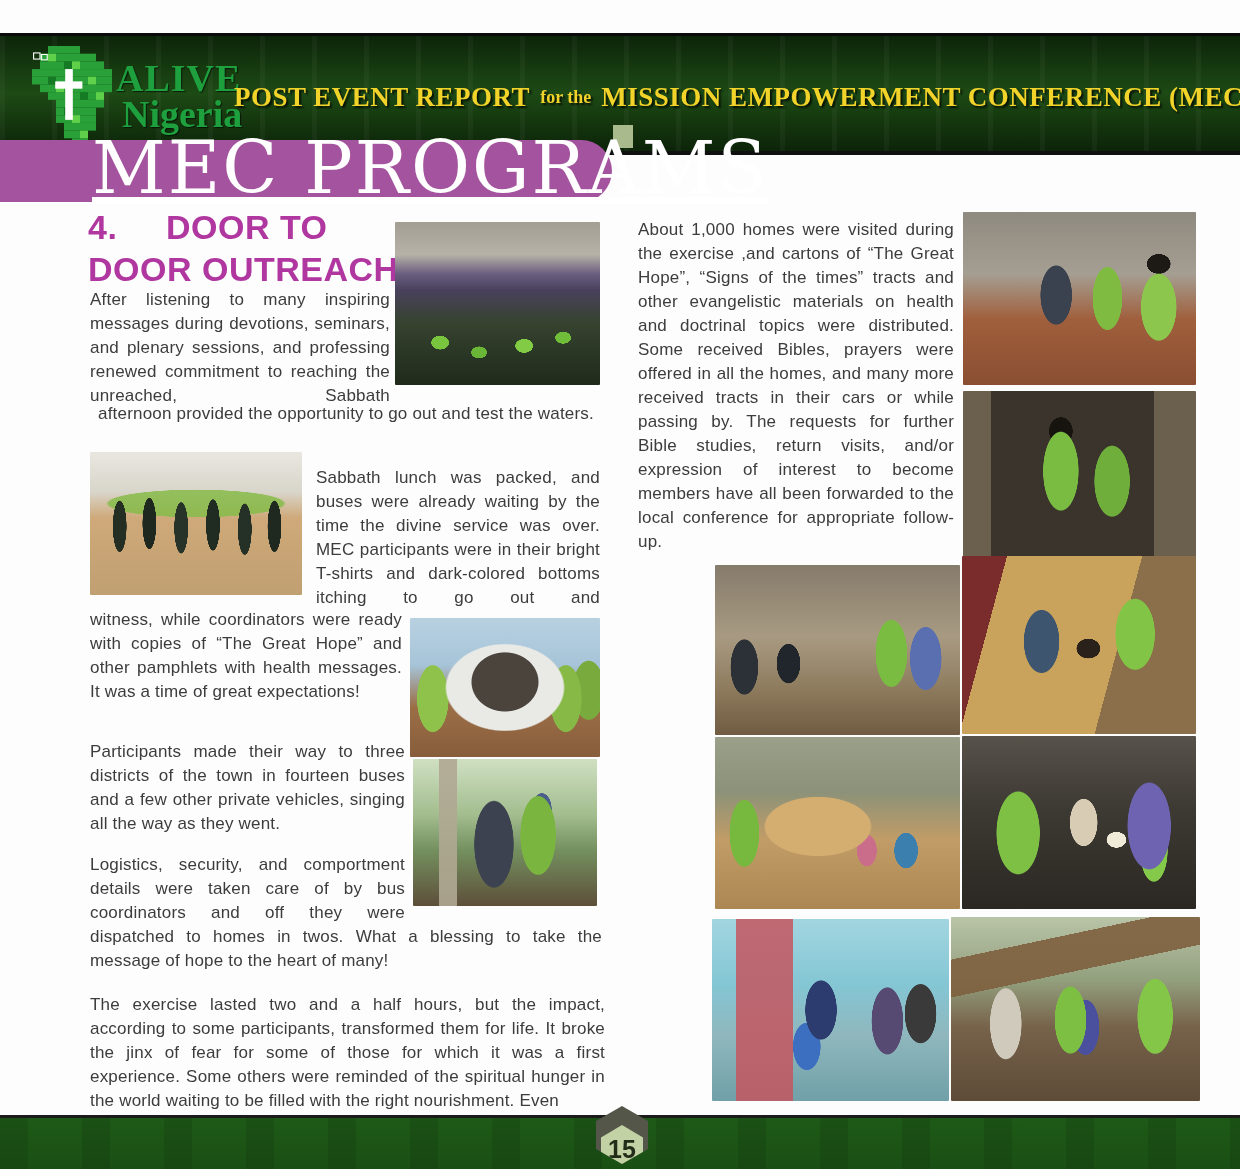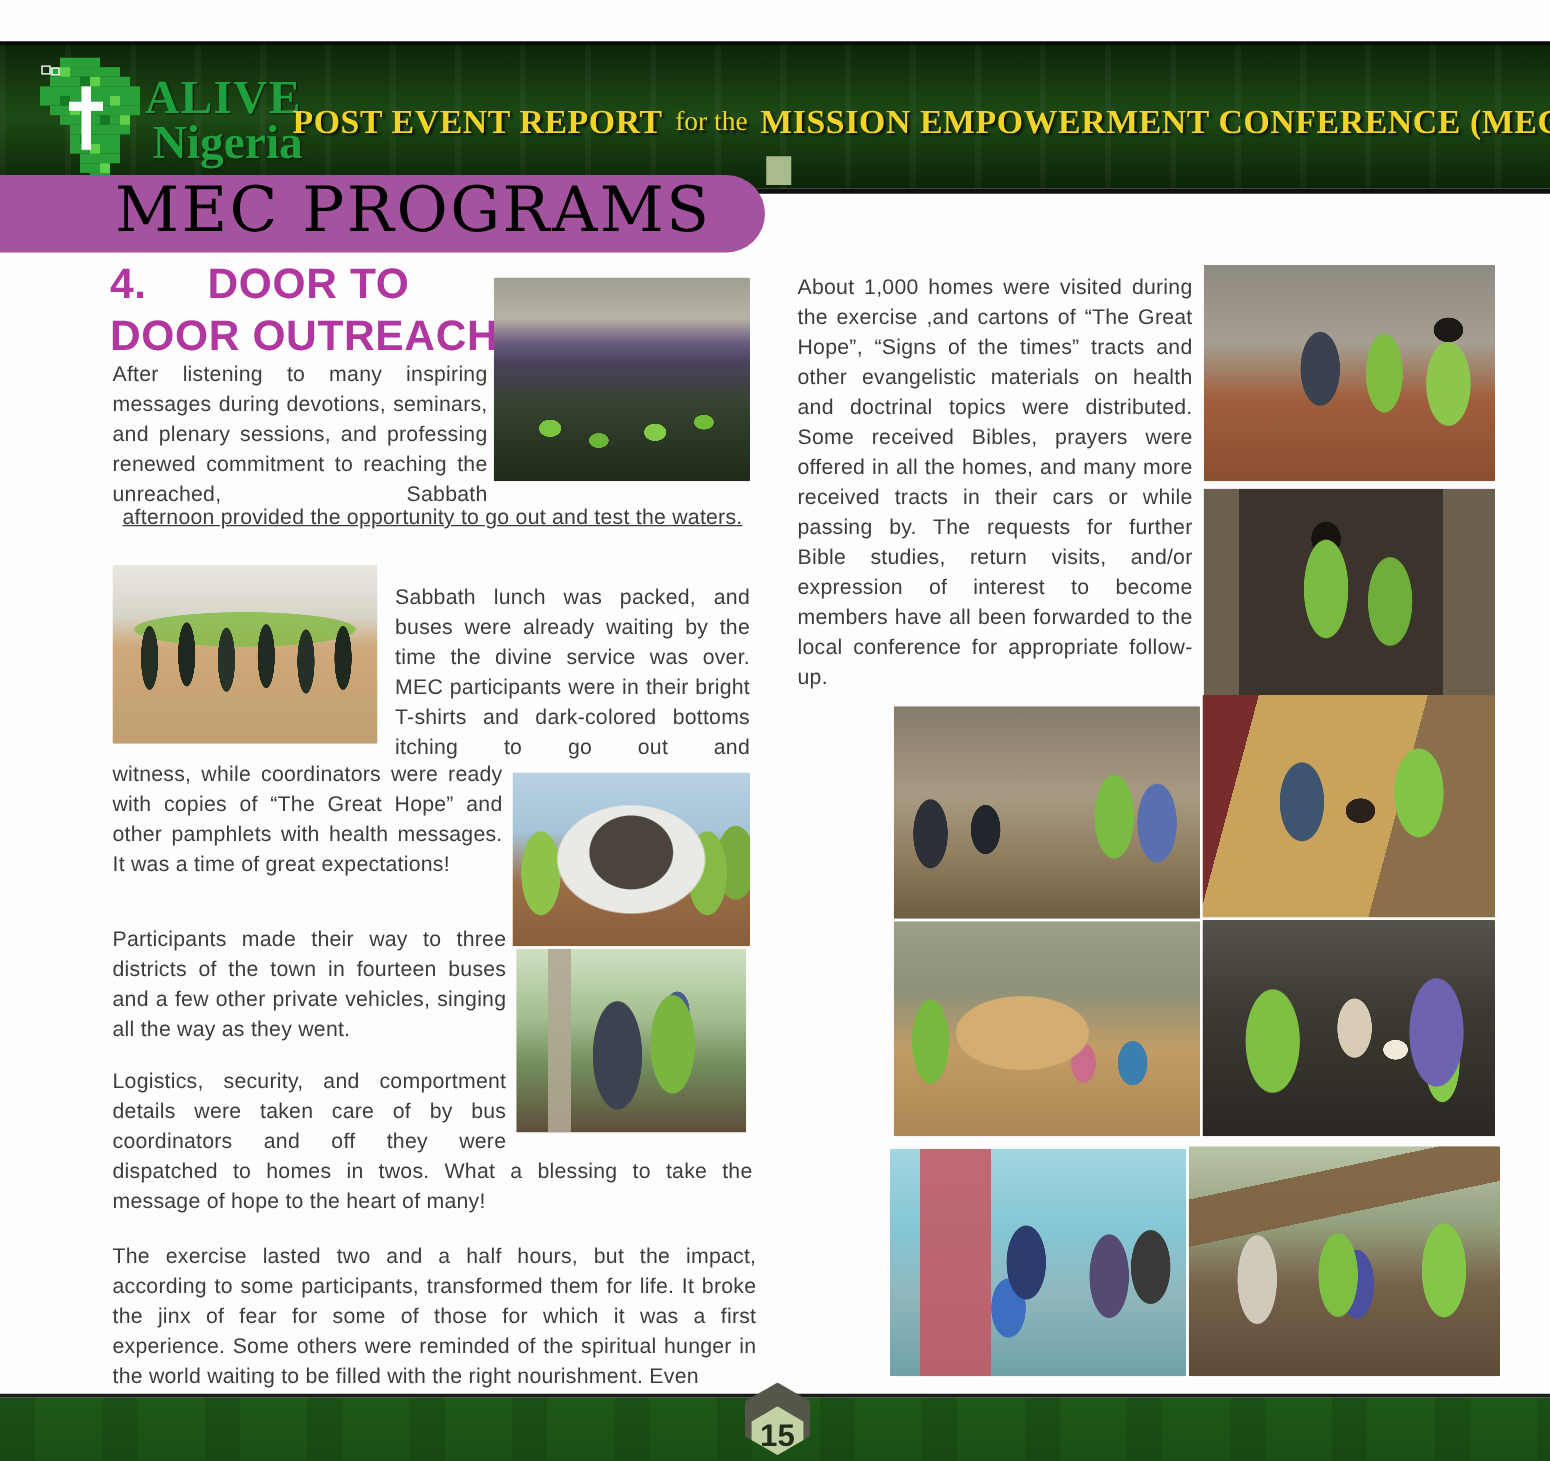--- a/index.html
+++ b/index.html
@@ -21,48 +21,48 @@
   .logo-text .l1 { font-size:38px; letter-spacing:1px; display:block; }
   .logo-text .l2 { font-size:38px; display:block; margin-left:6px; }
   .header-title {
     position:absolute; left:234px; top:0; height:122px; width:980px;
     display:flex; align-items:center; gap:10px;
     font-family:"Liberation Serif", serif; color:#f2d32a;
     text-shadow:2px 2px 2px rgba(0,0,0,0.75);
     white-space:nowrap;
   }
   .header-title .big { font-size:27px; font-weight:bold; letter-spacing:0.5px; }
-  .header-title .small { font-size:22px; font-weight:normal; }
+  .header-title .small { font-size:18px; font-weight:bold; }
 
   
   .accent-square { position:absolute; left:613px; top:125px; width:20px; height:23px; background:#a9ba8c; }
   .section-banner {
     position:absolute; left:0; top:140px; width:612px; height:62px;
     background:#a4549e; border-radius:0 32px 32px 0;
   }
   .section-banner .txt {
     position:absolute; left:92px; top:-6px;
-    font-family:"DejaVu Serif", serif; font-size:50px; line-height:68px;
-    color:#000000; letter-spacing:2px; white-space:nowrap;
+    font-family:"DejaVu Serif", serif; font-size:72px; line-height:68px;
+    color:#ffffff; letter-spacing:2px; white-space:nowrap;text-decoration:underline;
   }
 
   
   .section-heading {
     position:absolute; left:88px; top:206px; width:330px;
     font-size:34px; line-height:42px; font-weight:bold; color:#b0379f; letter-spacing:0.5px;
   }
   .section-heading .num { display:inline-block; width:78px; }
 
   
   .body-text {
     position:absolute; font-size:17px; line-height:24px; color:#3c3c3c;
     text-align:justify; letter-spacing:0.2px;
   }
   .jl { text-align-last:justify; }
-  .cl { text-align-last:center;text-decoration:underline; }
+  .cl { text-align-last:center; }
 
   
   .photo { position:absolute; border-radius:1px; }
   .ph-crowd {
     background:
       radial-gradient(9px 7px at 22% 74%, #79c53e 0 97%, transparent 100%),
       radial-gradient(8px 6px at 41% 80%, #6ab636 0 97%, transparent 100%),
       radial-gradient(9px 7px at 63% 76%, #82cc45 0 97%, transparent 100%),
       radial-gradient(8px 6px at 82% 71%, #70bd3a 0 97%, transparent 100%),
       linear-gradient(180deg,#a39e93 0%,#b7b2a7 20%,#6a5d80 32%,#49415c 42%,#36432f 62%,#1f2a1b 100%);

